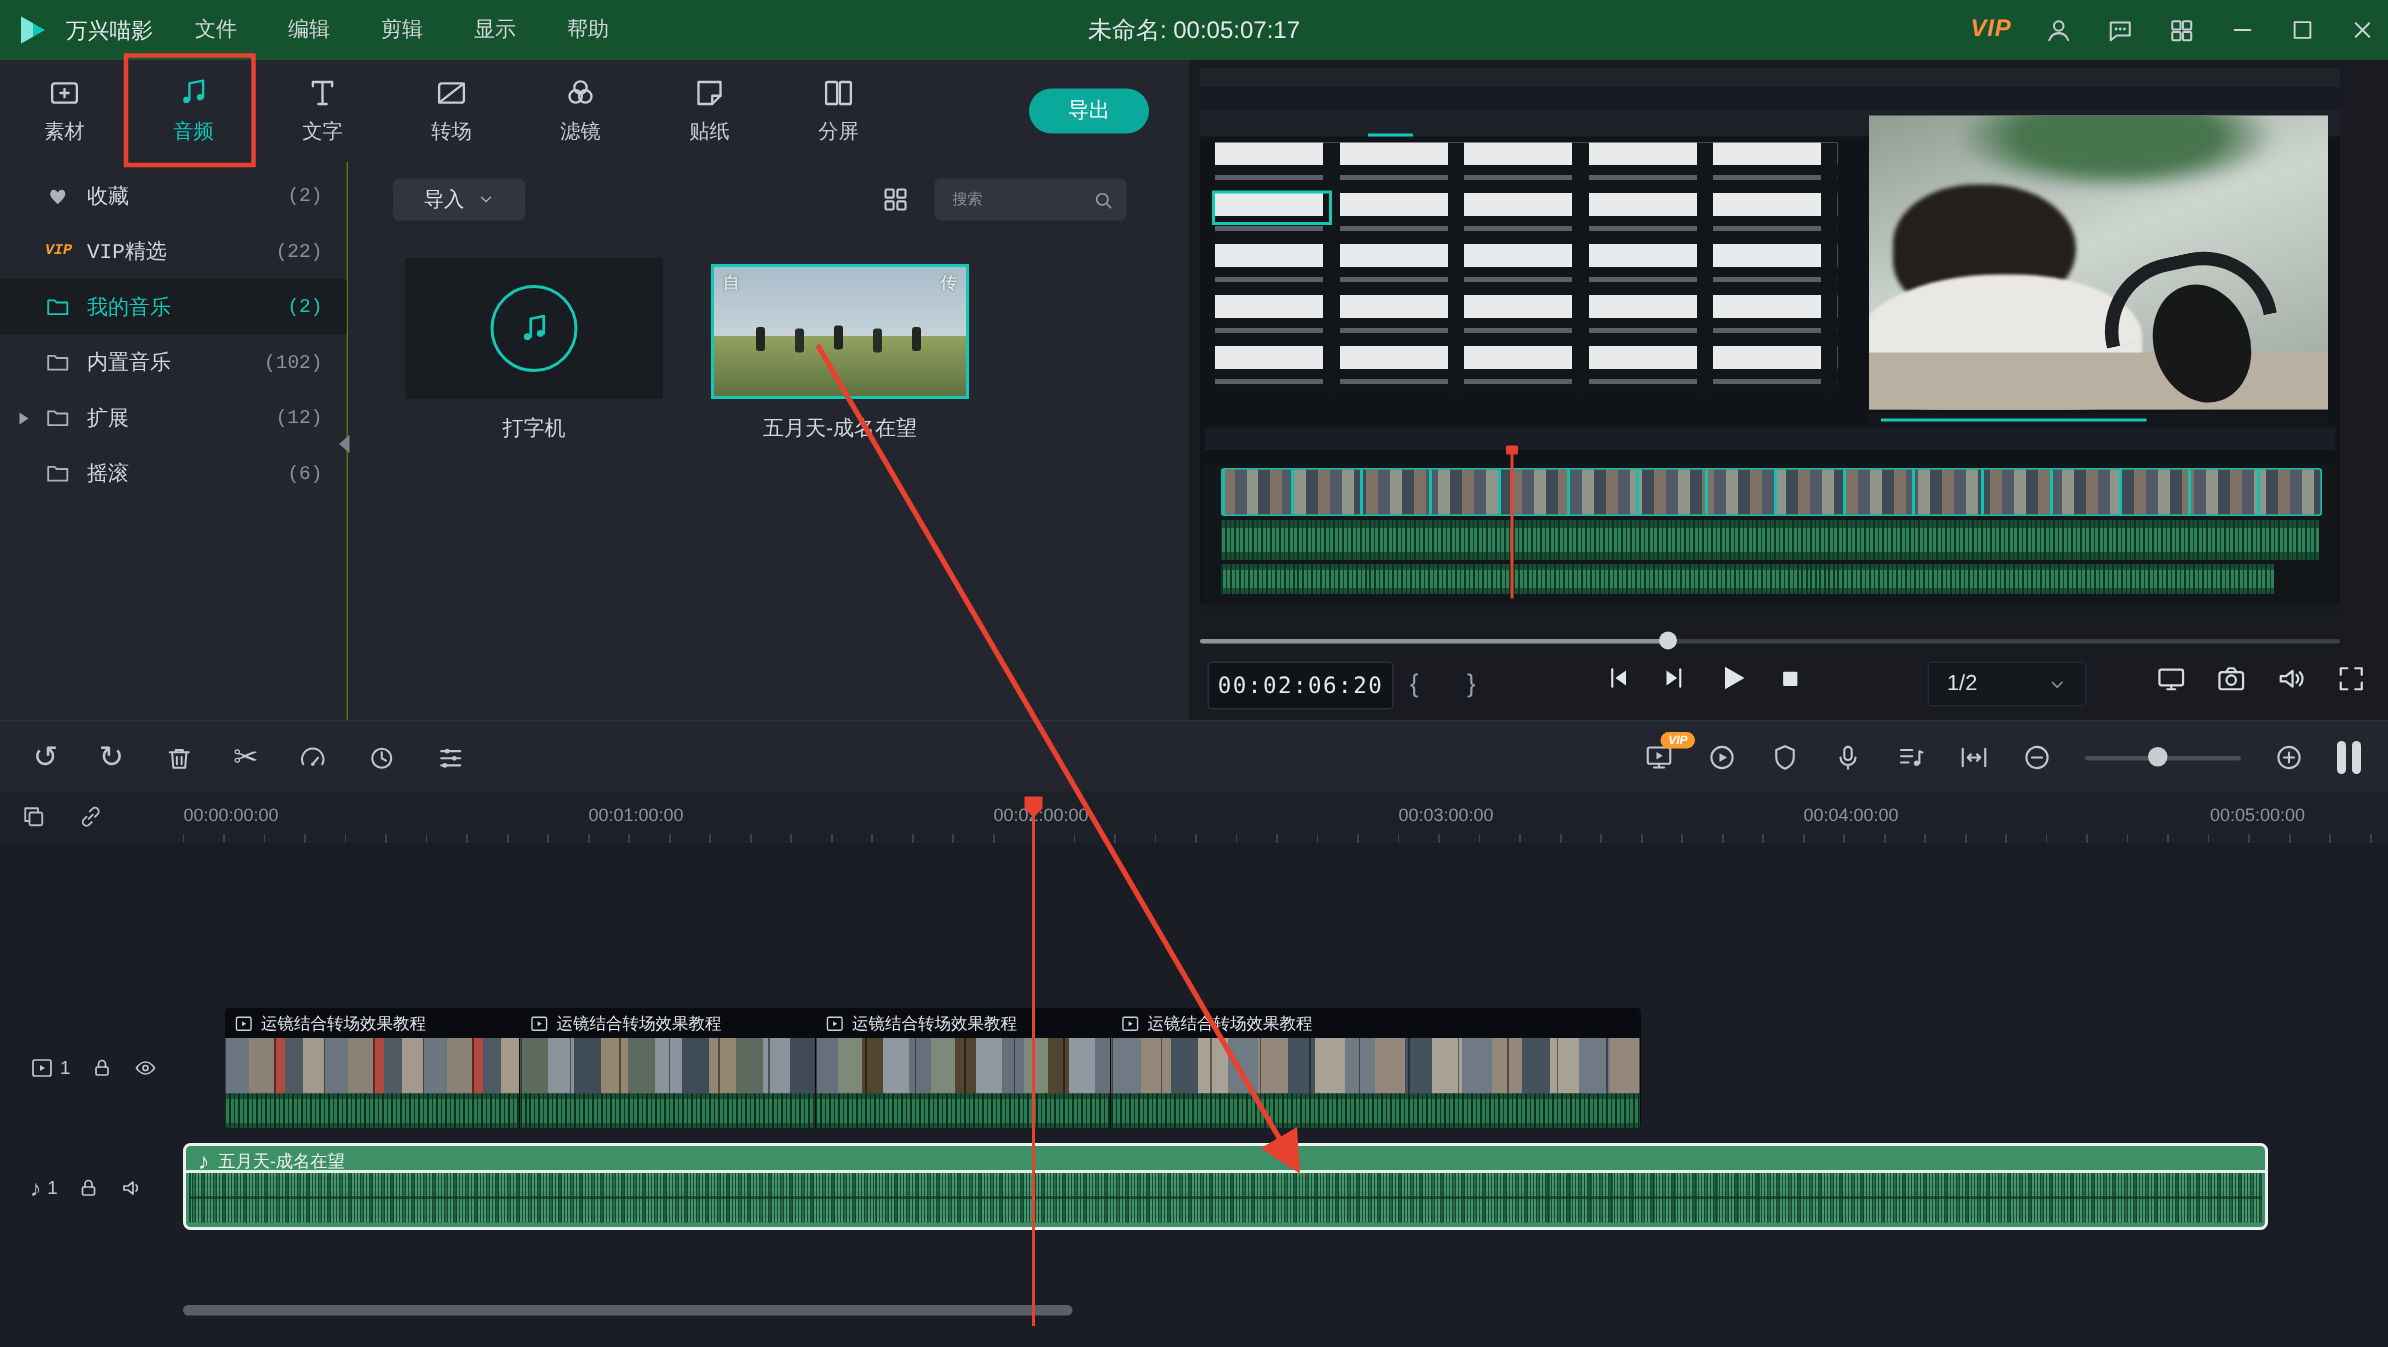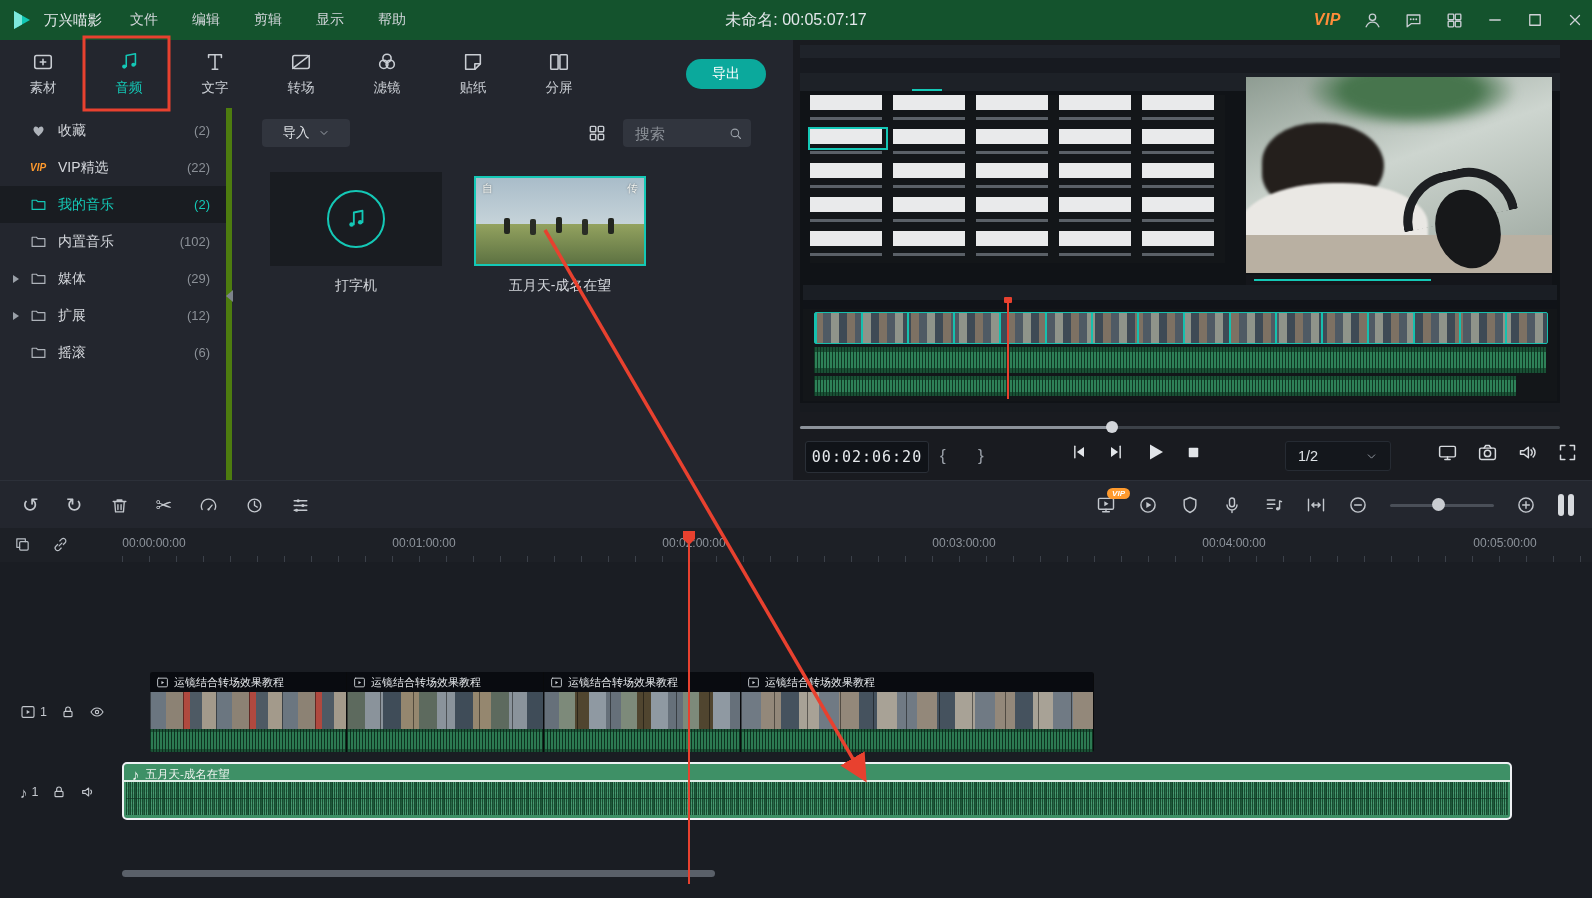--- a/index.html
+++ b/index.html
@@ -28,42 +28,42 @@
   
   .tabbar{position:relative;height:68px;display:flex;align-items:center;}
   .tab{width:86px;display:flex;flex-direction:column;align-items:center;gap:6px;color:#c9cdd3;font-size:13.5px;cursor:pointer;}
   .tab svg{width:22px;height:22px;}
   .tab.active{color:#14c8b6;}
   .export-btn{position:absolute;right:27px;top:19px;width:80px;height:30px;border-radius:16px;background:#0ba99c;
               color:#fff;font-size:14px;display:flex;align-items:center;justify-content:center;cursor:pointer;}
 
   
   .media-body{position:absolute;top:68px;left:0;right:0;bottom:0;display:flex;}
-  .sidebar{width:232px;padding-top:4px;box-sizing:border-box;border-right:6px solid #4d7c0f;}
+  .sidebar{width:232px;padding-top:4px;box-sizing:border-box;border-right:1px solid #4d7c0f;font-family:Liberation Mono, monospace;}
   .side-item{height:37px;display:flex;align-items:center;position:relative;padding-left:30px;cursor:pointer;color:#d4d7dc;}
   .side-item svg{width:17px;height:17px;color:#aeb3ba;margin-right:11px;flex:none;}
   .side-item .count{margin-left:auto;padding-right:16px;color:#8b9097;font-size:13px;}
   .side-item.active{background:#191c21;color:#14c8b6;}
   .side-item.active .count{color:#14c8b6;}
   .side-item.active svg{color:#14c8b6;}
   .expander{position:absolute;left:13px;top:15px;width:0;height:0;border-left:6px solid #9aa0a8;border-top:4px solid transparent;border-bottom:4px solid transparent;}
   .vip-mini{font-size:10px;font-weight:bold;font-style:italic;color:#ff9a2d;margin-right:9px;width:19px;}
 
   .collapse-handle{position:absolute;left:226px;top:182px;width:0;height:0;
     border-right:7px solid #7d838b;border-top:6px solid transparent;border-bottom:6px solid transparent;cursor:pointer;}
 
   
   .library{flex:1;position:relative;}
   .lib-toolbar{position:absolute;top:10px;left:30px;right:42px;height:30px;display:flex;align-items:center;}
   .import-btn{width:88px;height:28px;background:#31353e;border-radius:4px;display:flex;align-items:center;justify-content:center;gap:8px;
               color:#dfe2e6;font-size:13.5px;cursor:pointer;}
   .import-btn svg{width:12px;height:12px;color:#aeb3ba;}
   .gridview{margin-left:auto;margin-right:16px;width:20px;height:20px;color:#c8ccd2;cursor:pointer;}
   .searchbox{width:128px;height:28px;background:#31353e;border-radius:4px;display:flex;align-items:center;padding:0 8px 0 10px;box-sizing:border-box;}
-  .searchbox input{flex:1;min-width:0;background:transparent;border:none;outline:none;color:#cfd3d9;font-size:15px;font-family:inherit;}
+  .searchbox input{flex:1;min-width:0;background:transparent;border:none;outline:none;color:#cfd3d9;font-size:10px;font-family:inherit;}
   .searchbox input::placeholder{color:#8b9097;}
   .searchbox svg{width:15px;height:15px;color:#9aa0a8;flex:none;}
 
   .lib-grid{position:absolute;top:64px;left:38px;display:flex;gap:32px;align-items:flex-start;}
   .lib-item{display:flex;flex-direction:column;cursor:pointer;}
   .tile-music{width:172px;height:94px;background:#191c21;display:flex;align-items:center;justify-content:center;}
   .note-circle{width:54px;height:54px;border:2.5px solid #14c8b6;border-radius:50%;display:flex;align-items:center;justify-content:center;color:#14c8b6;}
   .note-circle svg{width:26px;height:26px;}
   .tile-album{width:168px;height:86px;border:2px solid #14c8b6;position:relative;overflow:hidden;margin-top:4px;}
   .alb-sky{position:absolute;left:0;top:0;right:0;height:56%;background:linear-gradient(180deg,#a9bcc9 0%,#c7d4da 100%);}
@@ -326,28 +326,20 @@
                 <path d="M3 6h6l2 2h10v11H3V6Z"></path>
               </svg>
             <span>内置音乐</span>
             <span class="count">(102)</span>
           </div>
           <div class="side-item">
             <i class="expander"></i>
             <svg class="ic" viewBox="0 0 24 24">
                 <path d="M3 6h6l2 2h10v11H3V6Z"></path>
               </svg>
-            <span>媒体</span>
-            <span class="count">(29)</span>
-          </div>
-          <div class="side-item">
-            <i class="expander"></i>
-            <svg class="ic" viewBox="0 0 24 24">
-                <path d="M3 6h6l2 2h10v11H3V6Z"></path>
-              </svg>
             <span>扩展</span>
             <span class="count">(12)</span>
           </div>
           <div class="side-item">
             <svg class="ic" viewBox="0 0 24 24">
                 <path d="M3 6h6l2 2h10v11H3V6Z"></path>
               </svg>
             <span>摇滚</span>
             <span class="count">(6)</span>
           </div>

